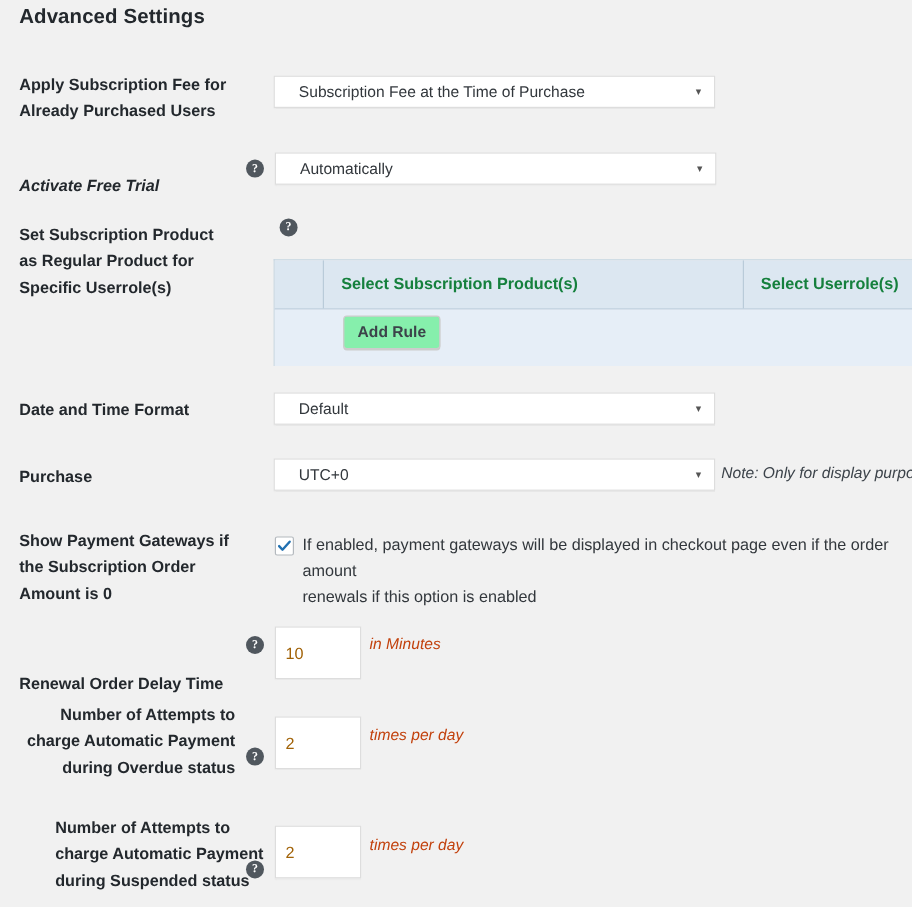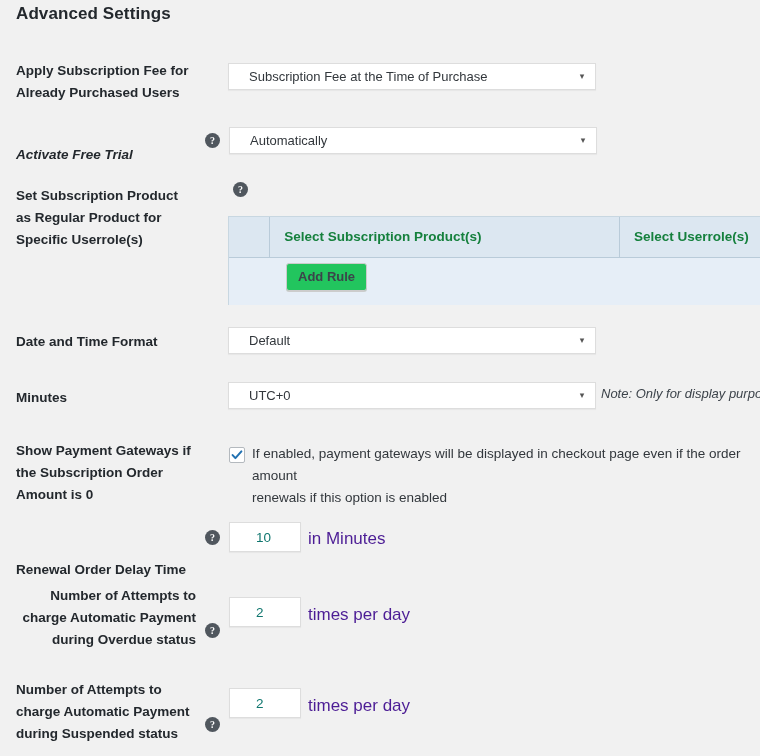--- a/index.html
+++ b/index.html
@@ -84,33 +84,34 @@
     line-height: 25px;
     text-align: center;
     font-size: 9px;
     color: #555;
   }
 
   
   .textinput {
     position: absolute;
     box-sizing: border-box;
-    height: 30px;
+    height: 44px;
     background: #ffffff;
     border: 1px solid #dddddd;
     box-shadow: 0 1px 1px rgba(0,0,0,0.04);
     font-size: 13.5px;
-    color: #0f766e;
+    color: #a16207;
     line-height: 28px;
-    padding-left: 26px;
+    padding-left: 8px;
   }
   .suffix {
     position: absolute;
-    font-size: 17px;
-    color: #4c1d95;
+    font-size: 13px;
+    font-style: italic;
+    color: #c2410c;
     white-space: nowrap;
   }
 
   
   .rules-table {
     position: absolute;
     left: 228px;
     top: 216px;
     width: 560px;
     border: 1px solid #c8d7e1;
@@ -148,21 +149,21 @@
   }
   .td.col-handle { width: 50px; }
   .td.col-rest { flex: 1; }
   .add-rule-btn {
     position: absolute;
     left: 286px;
     top: 263px;
     box-sizing: border-box;
     height: 28px;
     padding: 0 11px;
-    background: #22c55e;
+    background: #86efac;
     border: 1px solid #cccccc;
     border-radius: 3px;
     box-shadow: 0 1px 0 #cccccc;
     font-size: 13px;
     font-weight: bold;
     color: #3c434a;
     line-height: 26px;
     font-family: "Liberation Sans", sans-serif;
   }
 
@@ -236,21 +237,21 @@
 
   <div class="row">
     <div class="label" style="top:331px;">Date and Time Format</div>
     <div class="select" style="left:228px; top:327px; width:368px;">
       <span>Default</span>
       <span class="caret">▾</span>
     </div>
   </div>
 
   <div class="row">
-    <div class="label" style="top:387px;">Minutes</div>
+    <div class="label" style="top:387px;">Purchase</div>
     <div class="select" style="left:228px; top:382px; width:368px;">
       <span>UTC+0</span>
       <span class="caret">▾</span>
     </div>
     <div class="note-text" style="left:601px; top:386px;">Note: Only for display purpose</div>
   </div>
 
   <div class="row">
     <div class="label" style="top:440px;">Show Payment Gateways if the Subscription Order Amount is 0</div>
     <div class="cb-box" style="left:229px; top:447px;">
@@ -270,19 +271,19 @@
   </div>
 
   <div class="row">
     <div class="label" style="top:585px;text-align:right;">Number of Attempts to charge Automatic Payment during Overdue status</div>
     <div class="help-icon" style="left:205px; top:623px;">?</div>
     <input class="textinput" style="left: 229px; top: 597px; width: 72px;" value="2">
     <div class="suffix" style="left:308px; top:605px;">times per day</div>
   </div>
 
   <div class="row">
-    <div class="label" style="top:679px;">Number of Attempts to charge Automatic Payment during Suspended status</div>
+    <div class="label" style="top:679px;margin-left:30px;">Number of Attempts to charge Automatic Payment during Suspended status</div>
     <div class="help-icon" style="left:205px; top:717px;">?</div>
     <input class="textinput" style="left: 229px; top: 688px; width: 72px;" value="2">
     <div class="suffix" style="left:308px; top:696px;">times per day</div>
   </div>
 
 </div>
 
 </body></html>

